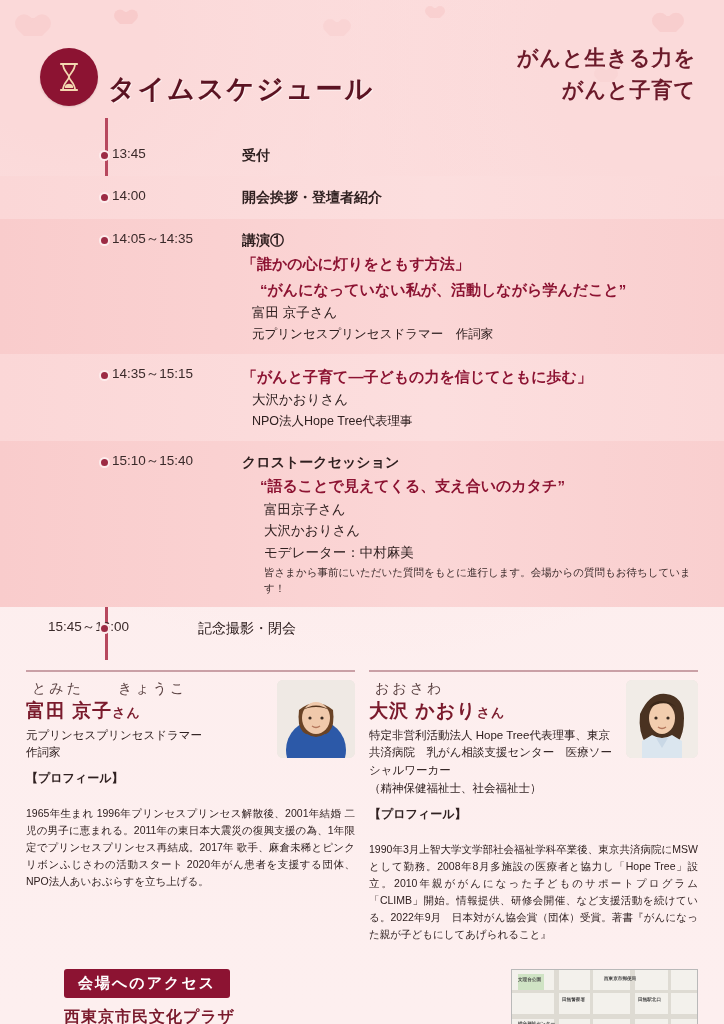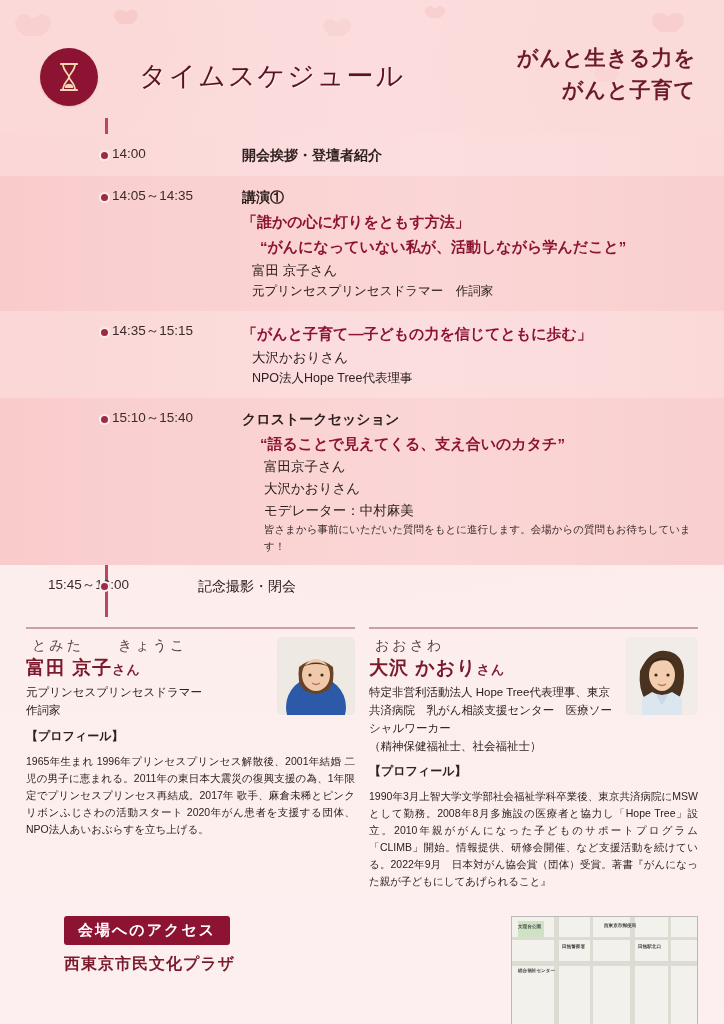--- a/index.html
+++ b/index.html
@@ -25,24 +25,23 @@
   .heart:after{transform:rotate(45deg);transform-origin:100% 100%;}
 
   
   .header{position:relative;height:118px;}
   .badge{
     position:absolute;left:40px;top:48px;width:58px;height:58px;border-radius:50%;
     background:#8c1332;display:flex;align-items:center;justify-content:center;
     box-shadow:0 1px 2px rgba(0,0,0,.12);
   }
   .title{
-    position:absolute;left:108px;top:58px;
-    font-size:27px;font-weight:normal;letter-spacing:2px;color:#5b1322;
+    position:absolute;left:108px;top:71px;
+    font-size:27px;font-weight:bold;letter-spacing:2px;color:#5b1322;
     text-shadow:1px 1px 0 rgba(255,255,255,.6);
-    margin-left:31px;
   }
   .slogan{
     position:absolute;right:28px;top:42px;text-align:right;
     font-size:21px;font-weight:bold;color:#6b1a2a;line-height:1.5;letter-spacing:1px;
   }
 
   
   .schedule{position:relative;margin:0 0 0 0;padding:16px 0 10px 0;}
   .band{position:relative;padding:4px 0;}
   .band.pinkA{background:linear-gradient(90deg,#fbd7d7,#fcdede 60%,#fbd9d9);}
@@ -68,21 +67,21 @@
   .sp .hr{height:2px;background:#caa0a6;margin-bottom:8px;}
   .sp-top{display:flex;gap:8px;}
   .sp-txt{flex:1;}
   .ruby{font-size:14px;color:#5b4242;letter-spacing:3px;padding-left:6px;}
   .sp-name{font-size:19px;font-weight:bold;color:#7a1a2c;letter-spacing:1px;}
   .sp-name .san{font-size:13px;font-weight:bold;}
   .sp-role{font-size:11.5px;color:#2f2020;line-height:1.55;margin-top:3px;}
   .photo{width:78px;height:78px;border-radius:6px;overflow:hidden;flex:0 0 78px;background:#e9e2dd;position:relative;}
   .photo.wide{width:72px;flex:0 0 72px;}
   .prof-h{font-size:12px;font-weight:bold;margin-top:8px;color:#2f2020;}
-  .prof{font-size:10.5px;line-height:1.62;color:#2f2020;margin-top:8px;text-align:justify;}
+  .prof{font-size:10.5px;line-height:1.62;color:#2f2020;margin-top:18px;text-align:justify;}
 
   
   .access{display:flex;gap:14px;padding:12px 26px 0 26px;align-items:flex-start;}
   .acc-left{flex:1;}
   .acc-btn{display:inline-block;background:#8c1332;color:#fff;font-size:15px;font-weight:bold;
     letter-spacing:2px;padding:5px 14px;border-radius:3px;}
   .venue{font-size:16px;font-weight:bold;color:#7a1a2c;margin-top:9px;letter-spacing:1px;}
   .map{width:185px;height:145px;flex:0 0 185px;border:1px solid #b9b9b9;background:#f3f1ec;position:relative;overflow:hidden;}
   .map .road{position:absolute;background:#dedbd3;}
   .map .lbl{position:absolute;font-size:4.6px;color:#4a4a4a;white-space:nowrap;}
@@ -113,20 +112,29 @@
     <div class="title">タイムスケジュール</div>
     <div class="slogan">
       <div>がんと生きる力を</div>
       <div>がんと子育て</div>
     </div>
   </div>
 
   <div class="schedule">
     <div class="vline"></div>
 
+    <div class="band plain">
+      <div class="row">
+        <div class="dot"></div>
+        <div class="time">13:45</div>
+        <div class="body">
+          <div class="lbl">受付</div>
+        </div>
+      </div>
+    </div>
 
     <div class="band pinkA">
       <div class="row">
         <div class="dot"></div>
         <div class="time">14:00</div>
         <div class="body">
           <div class="lbl">開会挨拶・登壇者紹介</div>
         </div>
       </div>
     </div>

